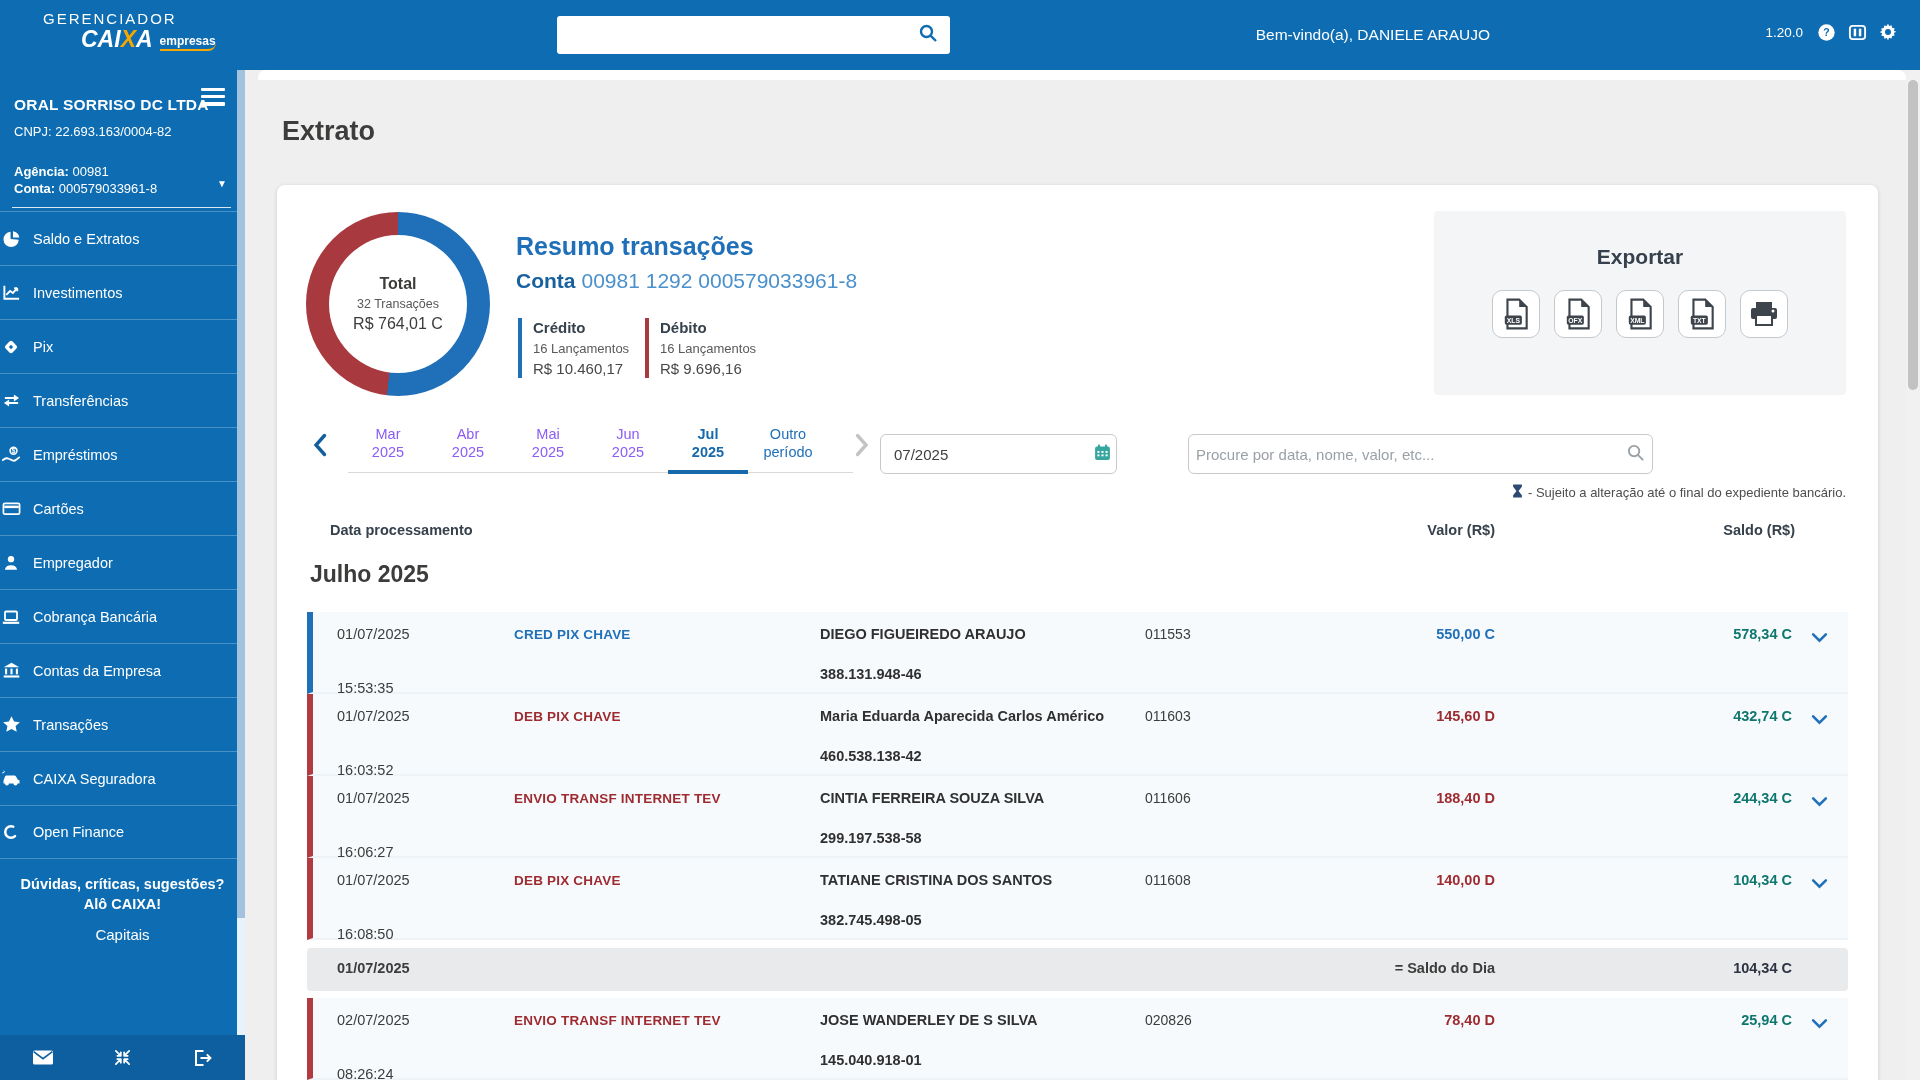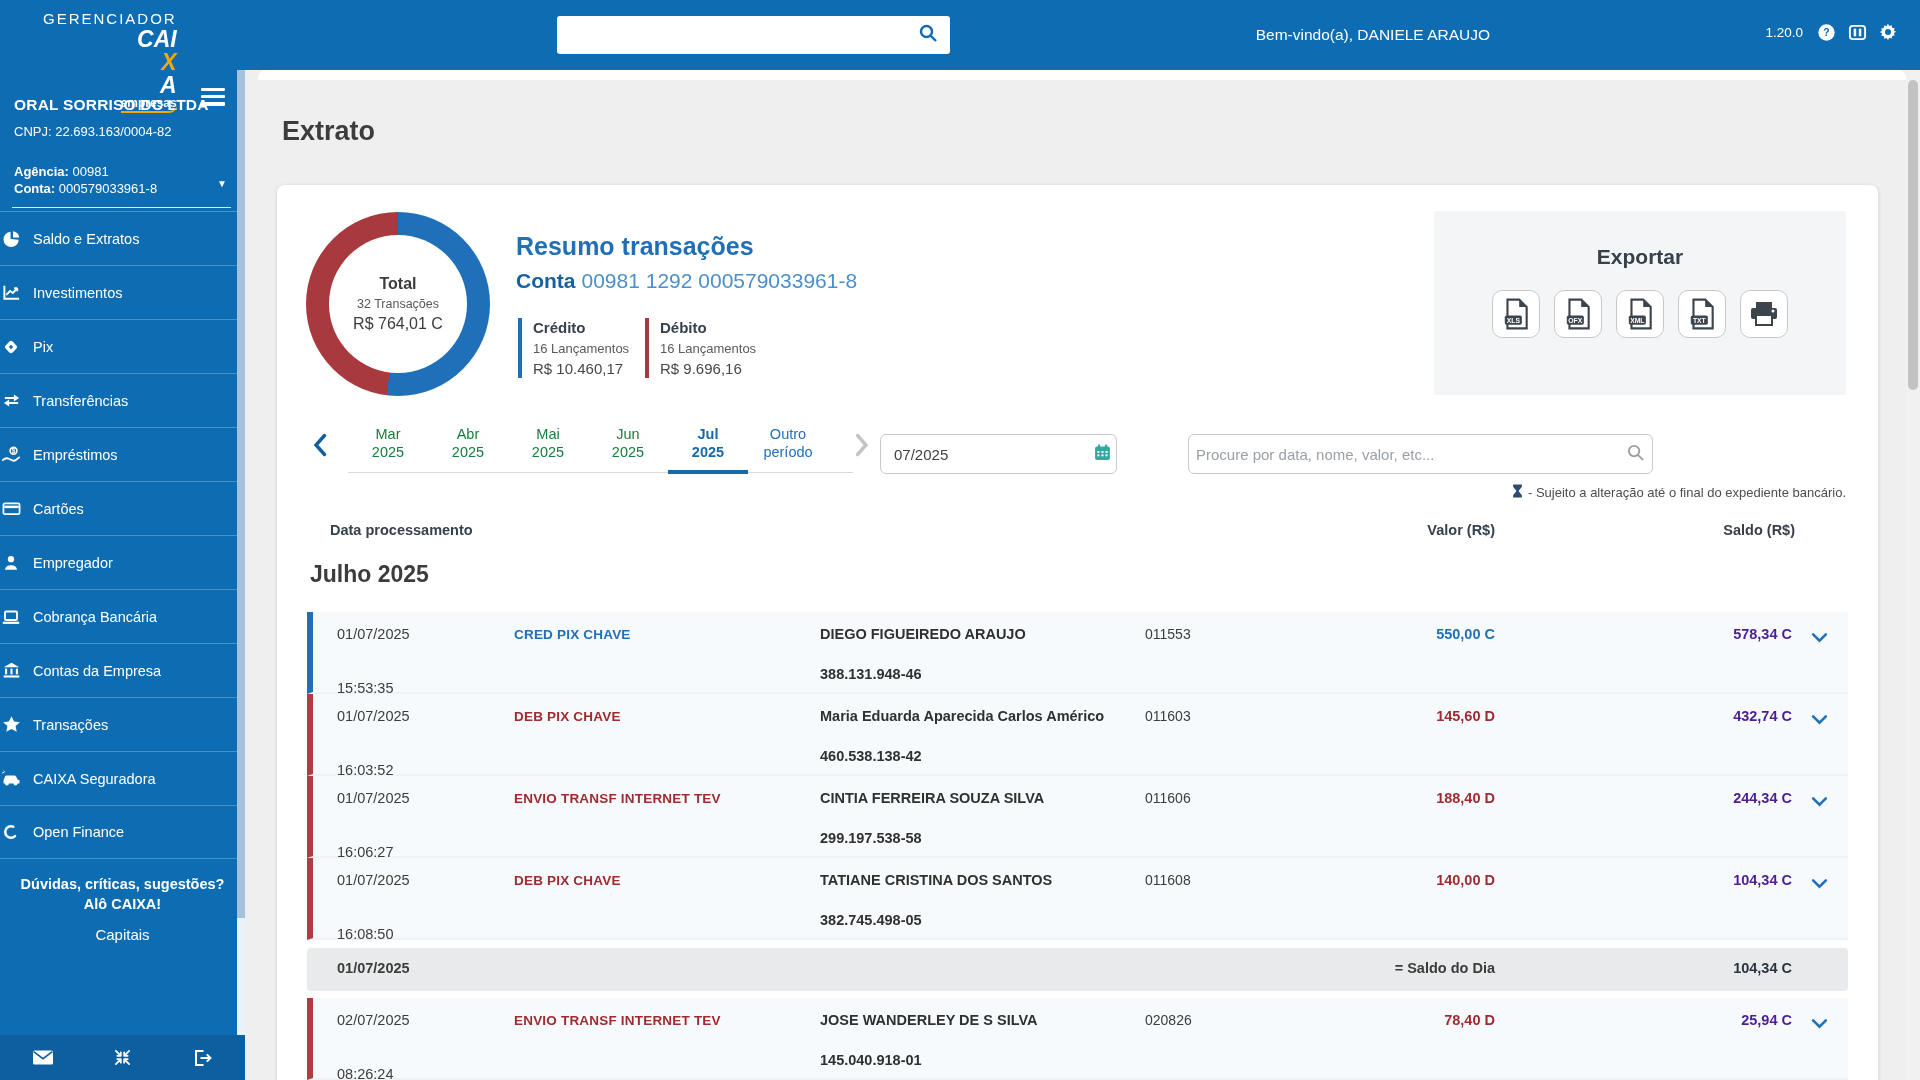--- a/index.html
+++ b/index.html
@@ -3,21 +3,21 @@
 <meta charset="utf-8">
 <style>
   * { margin:0; padding:0; box-sizing:border-box; }
   html,body { width:1920px; height:1080px; overflow:hidden; }
   body { font-family:"Liberation Sans", sans-serif; background:#efefef; position:relative; color:#3c3c3b; }
 
   
   .header { position:absolute; left:0; top:0; width:1920px; height:70px; background:#0d6cb2; z-index:30; }
   .logo { position:absolute; left:43px; top:11px; color:#fff; line-height:1; }
   .logo .l1 { font-size:15px; letter-spacing:2px; font-weight:400; }
-  .logo .l2 { font-size:23px; font-weight:bold; font-style:italic; margin-left:38px; margin-top:2px; display:flex; align-items:flex-end;flex-direction:column; }
+  .logo .l2 { font-size:23px; font-weight:bold; font-style:italic; margin-left:38px; margin-top:2px; display:flex; align-items:flex-end; }
   .logo .x { color:#f6a800; }
   .logo .suffix { font-size:12px; font-style:normal; font-weight:bold; margin-left:7px; border-bottom:2px solid #f6a800; border-radius:0 0 8px 0; padding-bottom:2px; }
   .hsearch { position:absolute; left:557px; top:16px; width:393px; height:38px; background:#fff; border-radius:3px; display:flex; align-items:center; padding:0 12px; }
   .hsearch input { border:none; outline:none; flex:1; font-size:15px; font-family:inherit; }
   .welcome { position:absolute; right:430px; top:26px; color:#fff; font-size:15.5px; }
   .hright { position:absolute; right:22px; top:22px; display:flex; align-items:center; gap:11px; color:#fff; }
   .version { font-size:13.5px; margin-right:2px; }
   .hicon { width:20px; height:20px; display:flex; align-items:center; justify-content:center; cursor:pointer; }
 
   
@@ -73,21 +73,21 @@
   .export { position:absolute; left:1157px; top:26px; width:412px; height:184px; background:#f3f5f7; border-radius:4px; text-align:center; }
   .export .et { margin-top:34px; font-size:21px; font-weight:bold; color:#36414c; }
   .ebtns { display:flex; justify-content:center; gap:14px; margin-top:21px; }
   .ebtn { width:48px; height:48px; background:#fff; border:1px solid #c6c9cc; border-radius:10px; display:flex; align-items:center; justify-content:center; cursor:pointer; }
 
   
   .pchev { position:absolute; top:248px; cursor:pointer; }
   .pchev.prev { left:36px; }
   .pchev.next { left:578px; }
   .tabs { position:absolute; left:71px; top:240px; display:flex; border-bottom:1px solid #d9d9d9; padding-bottom:0; width:505px; }
-  .tab { width:80px; text-align:center; font-size:14.5px; line-height:18px; color:#15803d; padding-bottom:9px; cursor:pointer; }
+  .tab { width:80px; text-align:center; font-size:14.5px; line-height:18px; color:#8b5cf6; padding-bottom:9px; cursor:pointer; }
   .tab.other { color:#1f70b8; }
   .tab.active { color:#1769ac; font-weight:bold; border-bottom:4px solid #1769ac; margin-bottom:-2px; }
   .dateinp { position:absolute; left:603px; top:249px; width:237px; height:40px; border:1px solid #c9c9c9; border-radius:6px; display:flex; align-items:center; padding:0 13px; background:#fff; }
   .dateinp input { border:none; outline:none; flex:1; font-size:15px; color:#3f3f3f; font-family:inherit; }
   .filterinp { position:absolute; left:911px; top:249px; width:465px; height:40px; border:1px solid #c9c9c9; border-radius:6px; display:flex; align-items:center; padding:0 7px; background:#fff; color:#9aa0a6; }
   .filterinp input { border:none; outline:none; flex:1; font-size:15px; color:#444; font-family:inherit; }
   .filterinp input::placeholder { color:#9aa0a6; }
   .note { position:absolute; right:32px; top:299px; font-size:13px; color:#4d4d4d; display:flex; align-items:center; gap:5px; }
 
   
@@ -101,21 +101,21 @@
   .trow.debit { border-left-color:#b23b41; }
   .trow .date { position:absolute; left:24px; top:14px; font-size:14.5px; }
   .trow .time { position:absolute; left:24px; top:68px; font-size:14.5px; }
   .trow .type { position:absolute; left:201px; top:15px; font-size:13.5px; font-weight:bold; color:#1f70b8; letter-spacing:.2px; }
   .trow.debit .type { color:#9e2b30; }
   .trow .name { position:absolute; left:507px; top:14px; font-size:14.5px; font-weight:bold; color:#303030; }
   .trow .cpf  { position:absolute; left:507px; top:54px; font-size:14.5px; font-weight:bold; color:#303030; }
   .trow .doc  { position:absolute; left:832px; top:14px; font-size:14px; color:#3c3c3b; }
   .trow .val  { position:absolute; left:1000px; top:14px; width:182px; text-align:right; font-size:14.5px; font-weight:bold; color:#1f70b8; }
   .trow.debit .val { color:#9e2b30; }
-  .trow .bal  { position:absolute; left:1290px; top:14px; width:189px; text-align:right; font-size:14.5px; font-weight:bold; color:#4c1d95; }
+  .trow .bal  { position:absolute; left:1290px; top:14px; width:189px; text-align:right; font-size:14.5px; font-weight:bold; color:#0f766e; }
   .trow .rchev { position:absolute; left:1498px; top:17px; }
   .dayrow { position:relative; height:43px; background:#e9eaec; border-radius:4px; margin:8px 0 7px 0; }
   .dayrow .date { position:absolute; left:30px; top:12px; font-size:14.5px; font-weight:bold; }
   .dayrow .lbl  { position:absolute; left:950px; top:12px; width:238px; text-align:right; font-size:14.5px; font-weight:bold; }
   .dayrow .bal  { position:absolute; left:1300px; top:12px; width:185px; text-align:right; font-size:14.5px; font-weight:bold; color:#2c3340; }
 </style>
 </head>
 <body>
 
 <div class="header">

